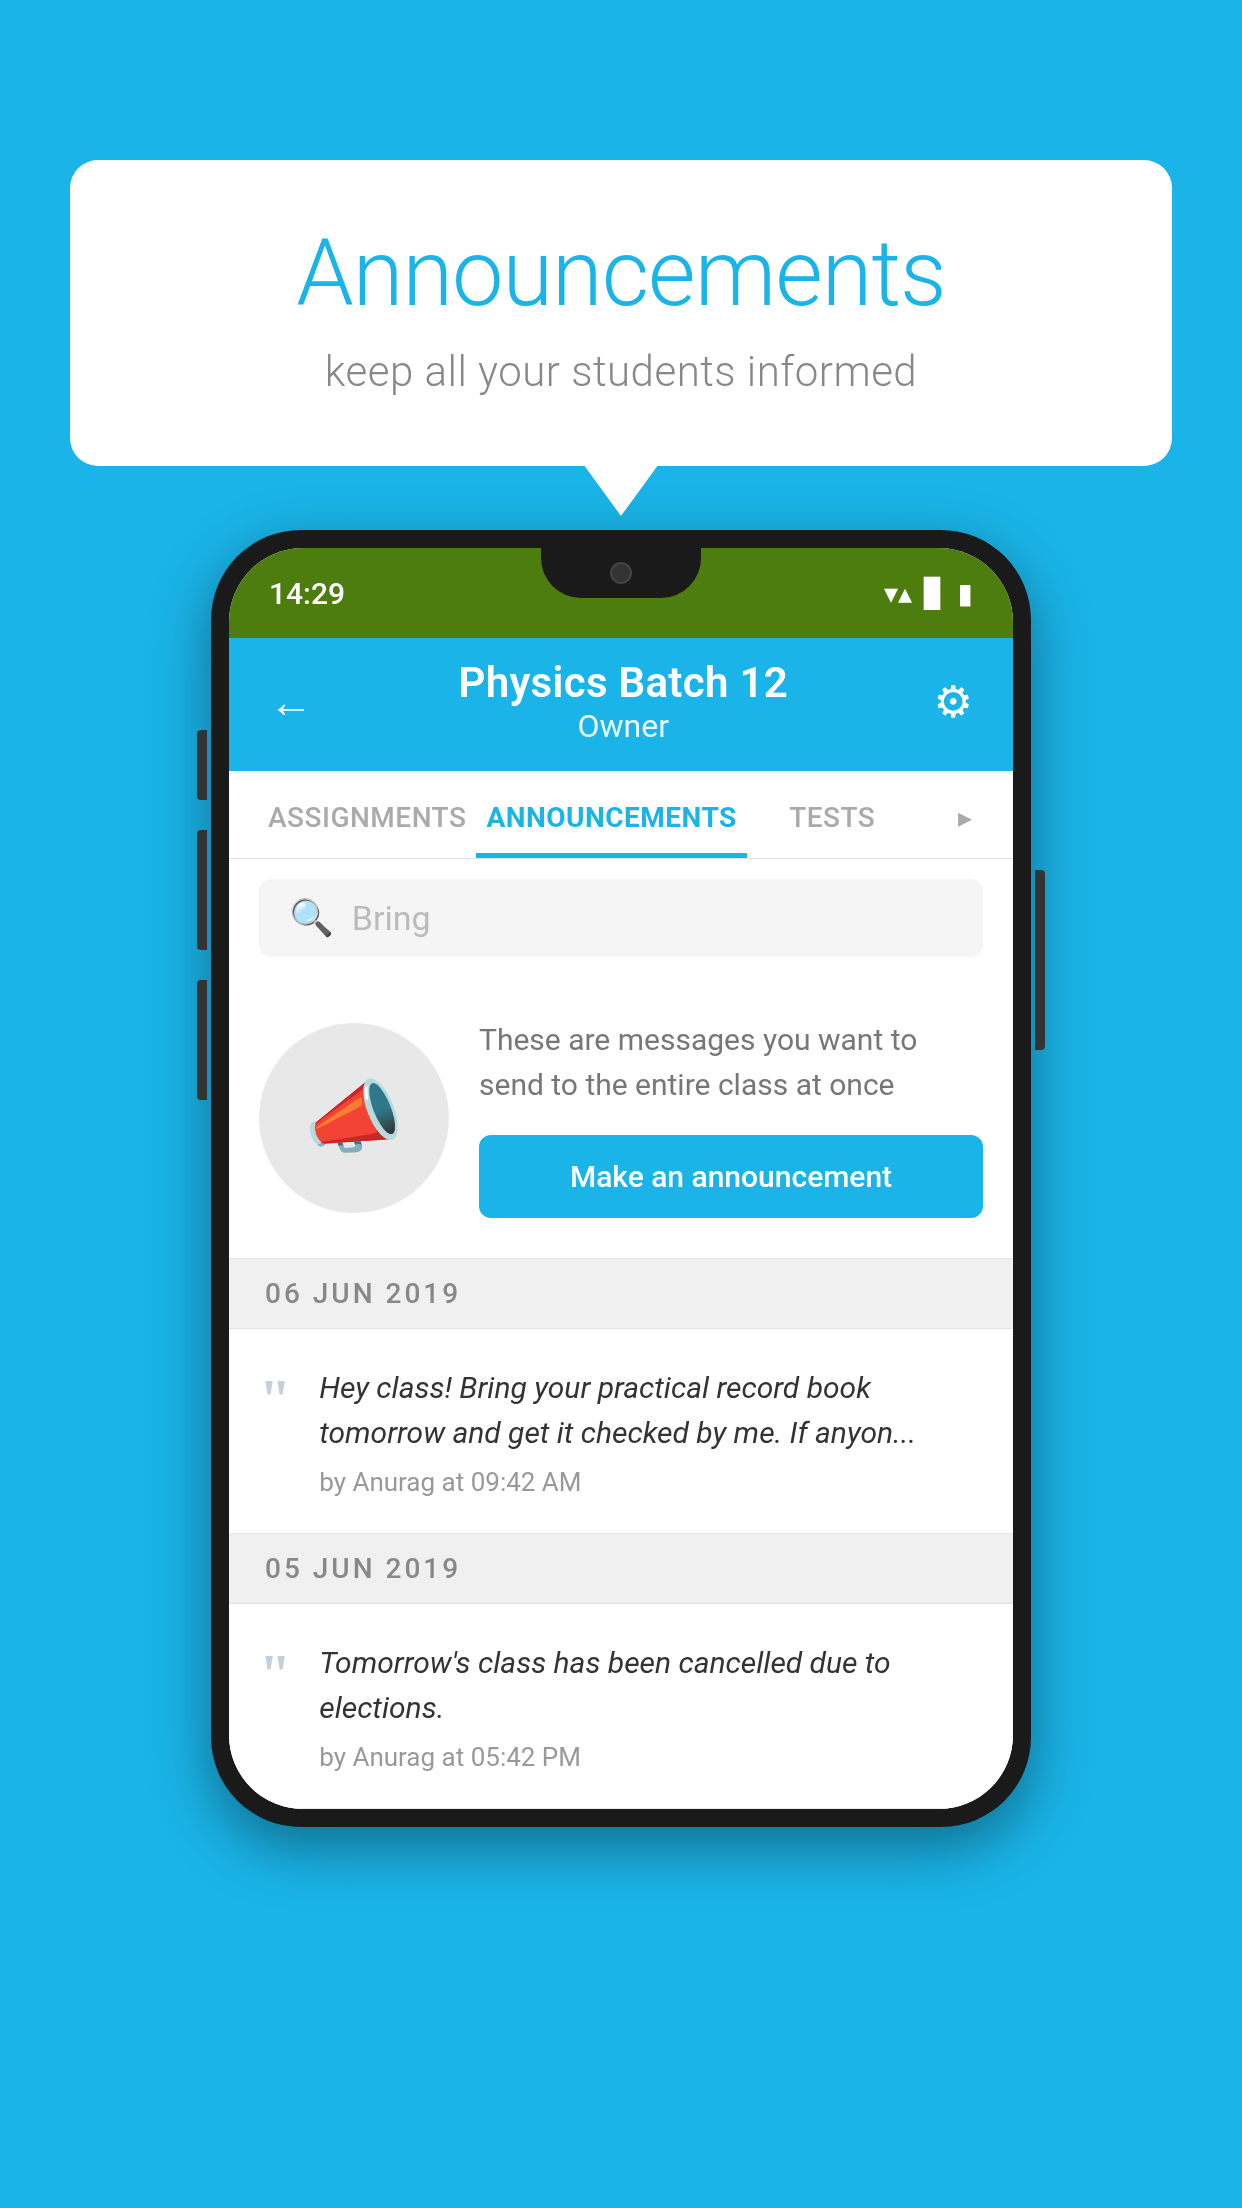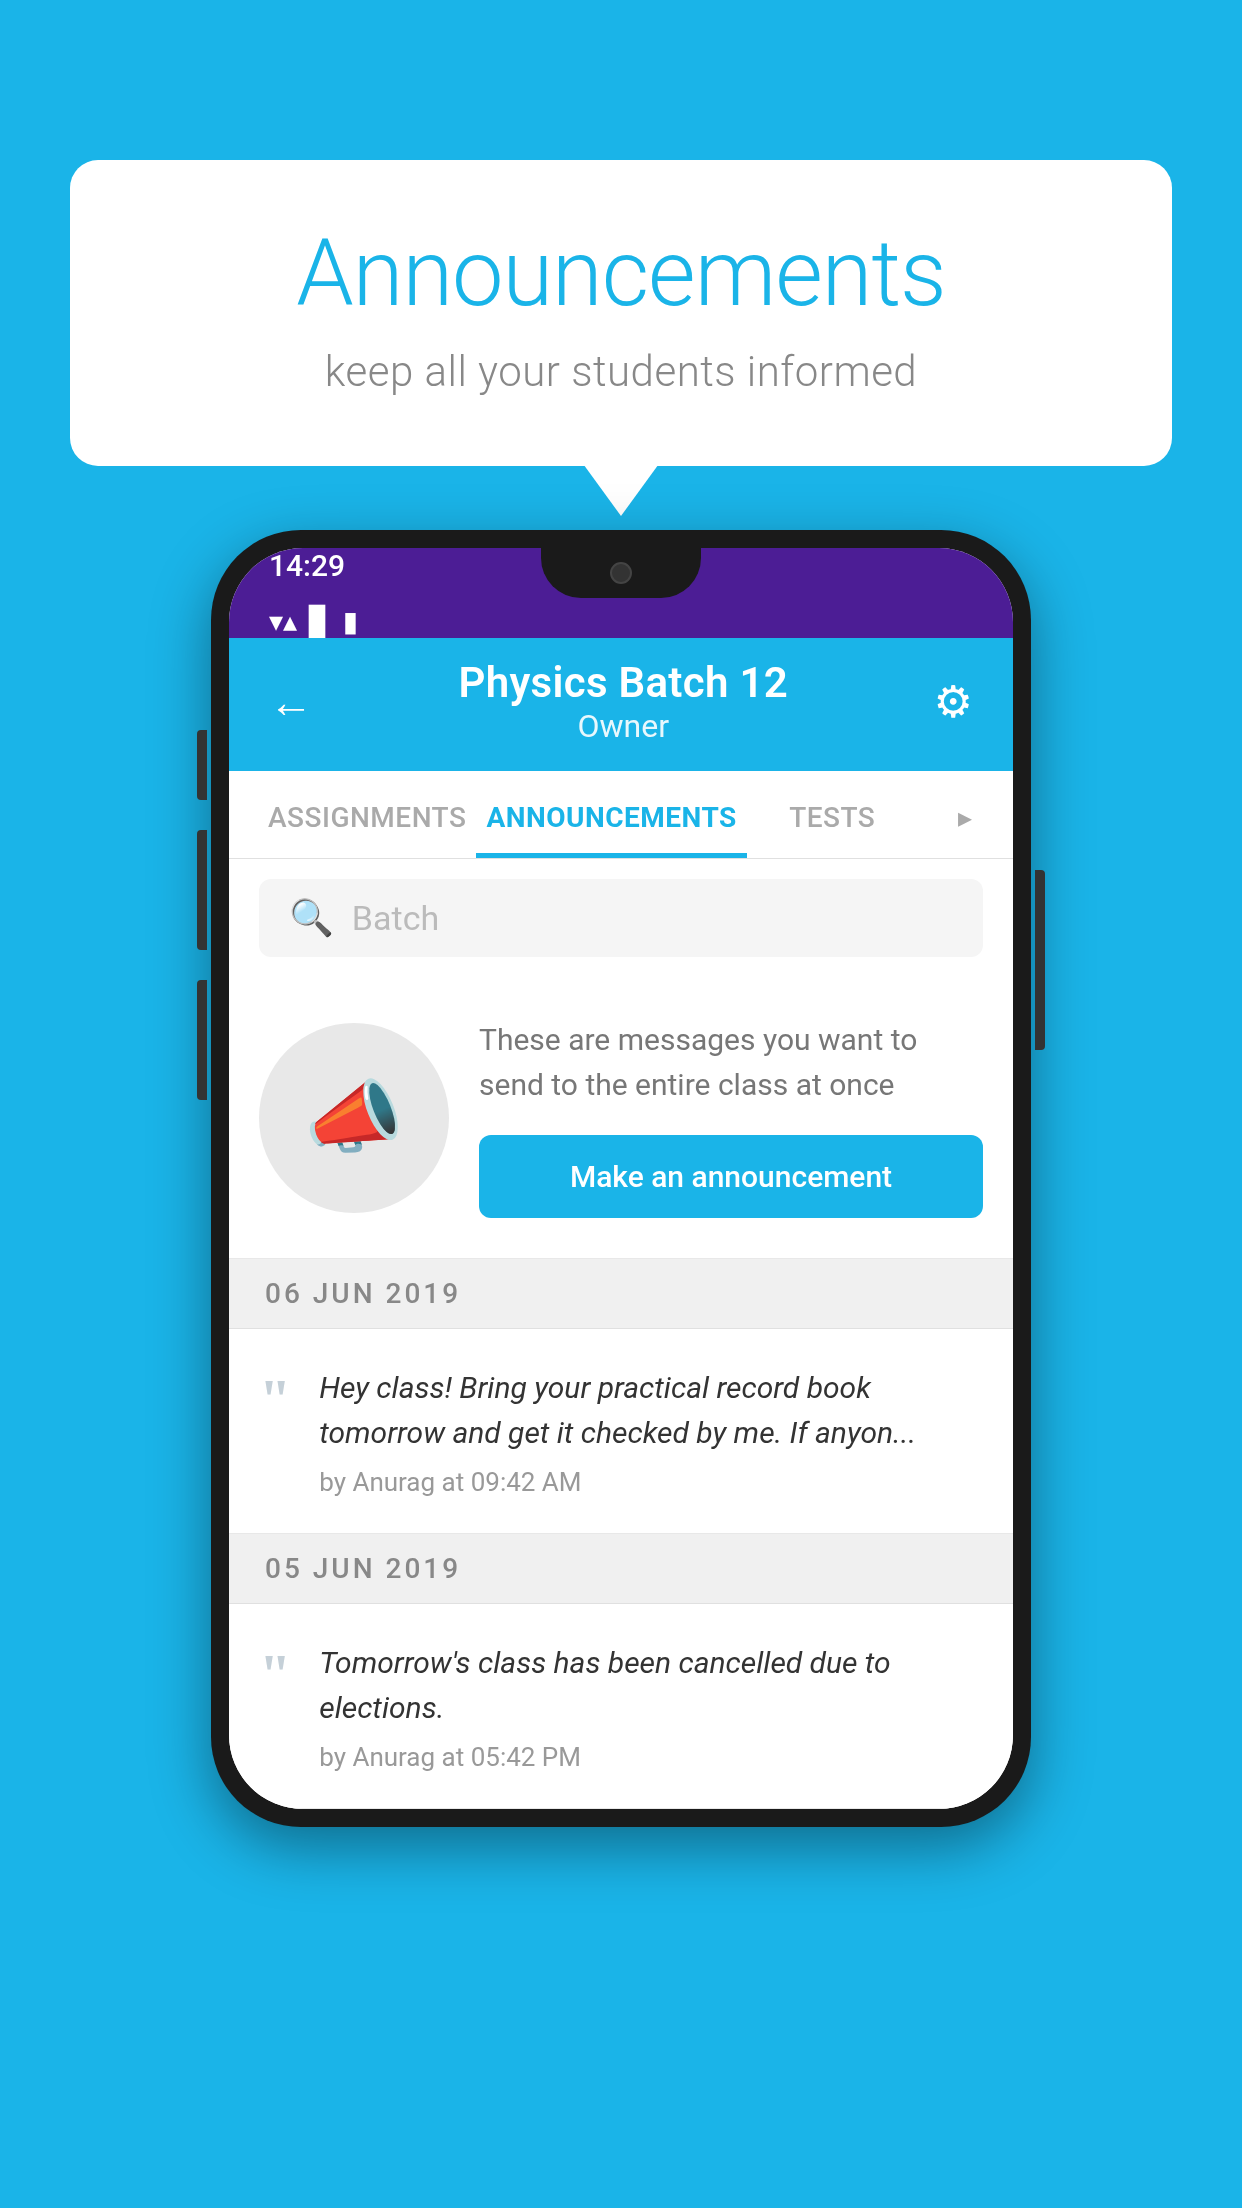--- a/index.html
+++ b/index.html
@@ -80,27 +80,27 @@
 
     .phone-inner {
       background: white;
       border-radius: 74px;
       overflow: hidden;
       position: relative;
     }
 
     
     .phone-screen-top {
-      background: #4c1d95;
+      background: #4d7c0f;
       height: 90px;
       position: relative;
       display: flex;
+      align-items: center;
       justify-content: space-between;
       padding: 0 40px;
-      flex-direction: column;
     }
 
     .status-bar-left {
       color: white;
       font-size: 30px;
       font-weight: 500;
     }
 
     .notch {
       position: absolute;
@@ -431,21 +431,21 @@
           <span>TESTS</span>
         </div>
         <div class="tab-item partial">
           <span>▸</span>
         </div>
       </div>
 
       <div class="search-container">
         <div class="search-bar">
           <span class="search-icon-svg">🔍</span>
-          <span class="search-text">Batch</span>
+          <span class="search-text">Bring</span>
         </div>
       </div>
 
       <div class="announcement-promo">
         <div class="promo-icon-circle">
           <span class="megaphone-icon">📣</span>
         </div>
         <div class="promo-right">
           <div class="promo-text">These are messages you want to send to the entire class at once</div>
           <div class="make-announcement-btn">Make an announcement</div>

